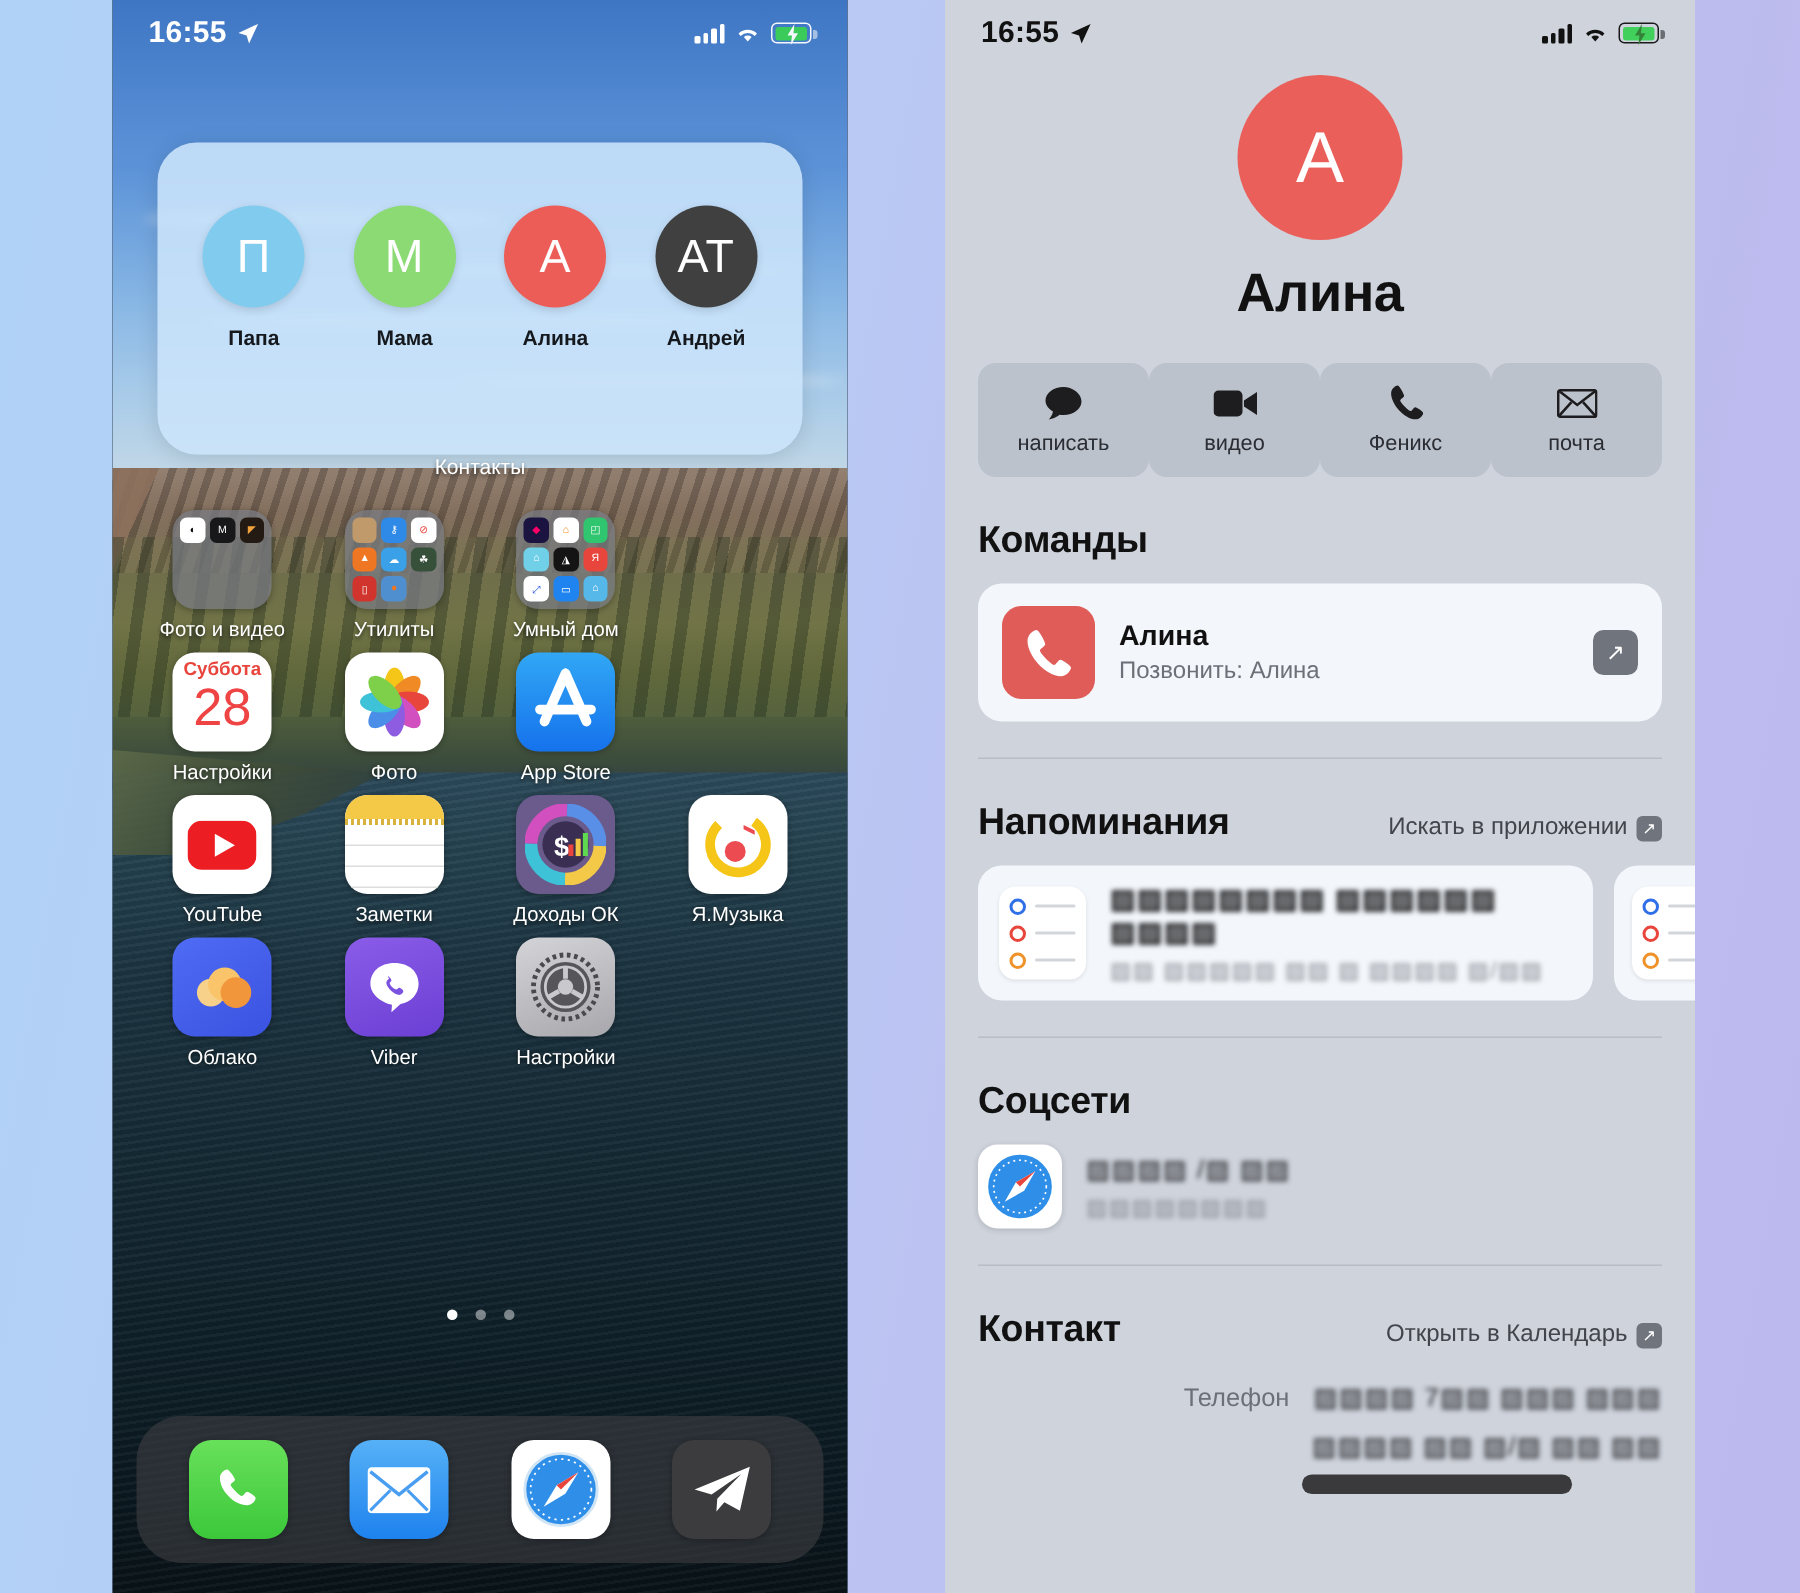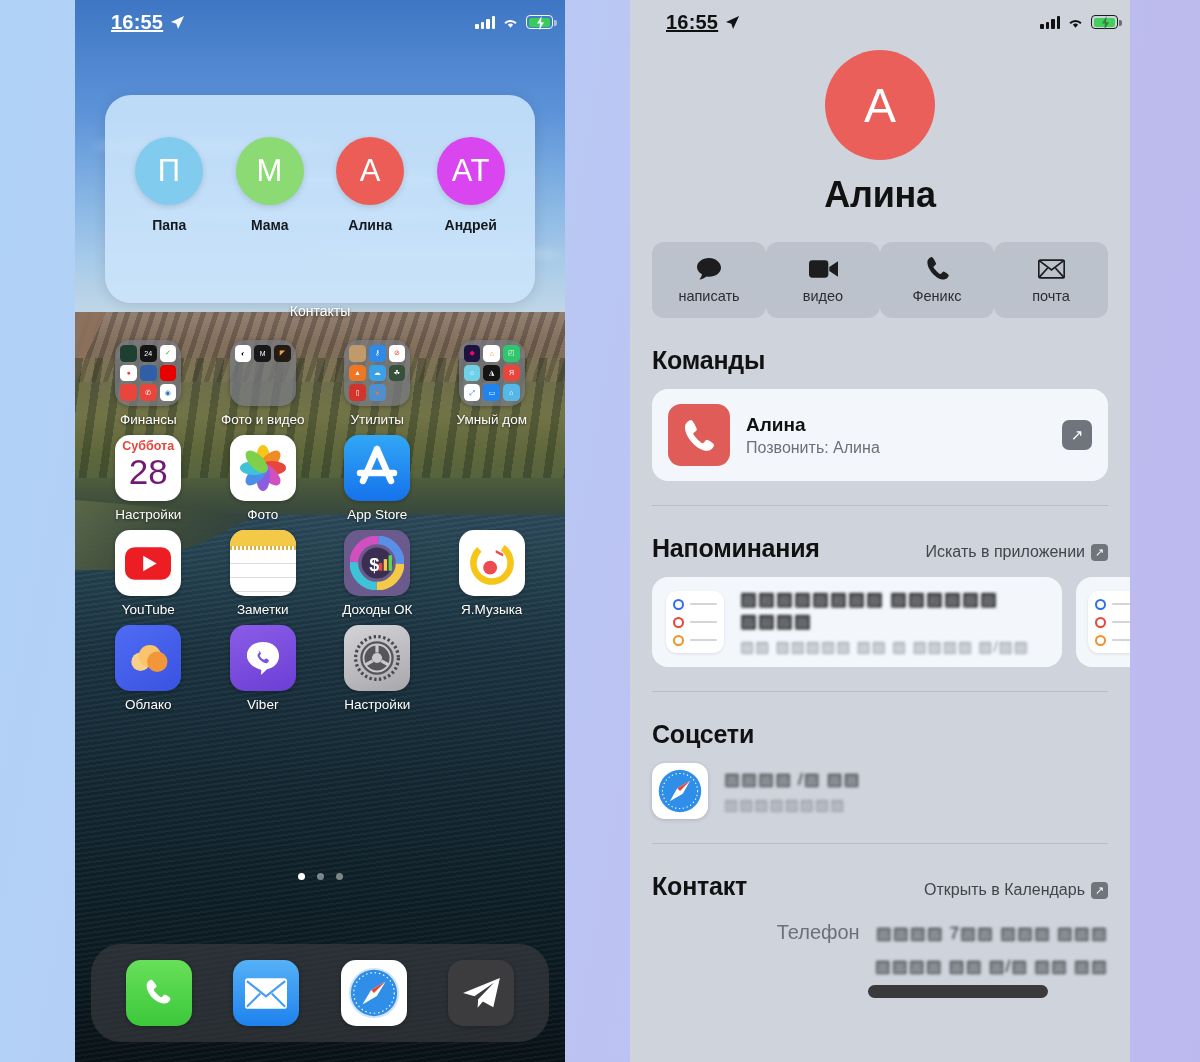--- a/index.html
+++ b/index.html
@@ -49,23 +49,23 @@
   }
   .wp-coast{
     position:absolute; left:0; top:500px; width:180px; height:70px;
     background: linear-gradient(130deg, #5d6a48 0%, #3f4c38 50%, #2b3c40 100%);
     clip-path: polygon(0 0, 100% 22%, 72% 60%, 30% 100%, 0 100%);
     opacity:.9;
   }
 
   
   .statusbar {
-    position:absolute; left:12px; top:0; width:100%; height:44px;
+    position:absolute; left:0; top:0; width:100%; height:44px;
     display:flex; align-items:center; justify-content:space-between;
-    padding:0 24px; z-index:5;text-decoration:underline;
+    padding:0 24px; z-index:5;
   }
   .sb-left { display:flex; align-items:center; gap:7px; }
   .sb-time { font-size:20px; font-weight:700; letter-spacing:.2px; }
   .sb-right { display:flex; align-items:center; gap:7px; }
   .phone-left .statusbar, .phone-left .statusbar * { color:#fff; }
   .phone-right .statusbar, .phone-right .statusbar * { color:#111; }
 
   .loc-arrow { width:15px; height:15px; display:block; }
   .bars { display:flex; align-items:flex-end; gap:2px; height:13px; }
   .bars i { width:3.5px; border-radius:1px; background:currentColor; display:block; }
@@ -211,21 +211,21 @@
   .safari-icon{
     width:56px; height:56px; border-radius:13px; background:#fff;
     display:flex; align-items:center; justify-content:center;
     box-shadow:0 1px 4px rgba(0,0,0,.15);
   }
   .social-texts .l1{ font-size:17px; letter-spacing:1px; }
   .social-texts .l2{ font-size:15px; margin-top:6px; letter-spacing:1px; }
 
   .contact-fields{ margin-top:20px; }
   .field-row{ display:flex; justify-content:flex-end; align-items:baseline; gap:16px; }
-  .field-label{ font-size:20px; color:#6c7078; }
+  .field-label{ font-size:17px; color:#6c7078; }
   .field-value{ font-size:17px; letter-spacing:1px; min-width:210px; }
   .redaction{
     height:13px; background:#3a3a3c; border-radius:7px;
     width:180px; margin:8px 0 0 auto; margin-right:60px;
   }
 </style>
 </head>
 <body>
 
 <div class="phone-left">
@@ -275,43 +275,29 @@
     </div>
     <div class="cw-item">
       <div class="cw-avatar" style="background:#8bda74">М</div>
       <div class="cw-name">Мама</div>
     </div>
     <div class="cw-item">
       <div class="cw-avatar" style="background:#ec5d58">А</div>
       <div class="cw-name">Алина</div>
     </div>
     <div class="cw-item">
-      <div class="cw-avatar" style="background:#d946ef">АТ</div>
+      <div class="cw-avatar" style="background:#404040">АТ</div>
       <div class="cw-name">Андрей</div>
     </div>
   </div>
   <div class="widget-label">Контакты</div>
 
   <div class="app-grid">
 
     <div class="app-row">
-      <div class="app-cell">
-        <div class="app-icon folder">
-          <span class="mini" style="background:#1d4030"></span>
-          <span class="mini" style="background:#141414">24</span>
-          <span class="mini" style="background:#ffffff;color:#2db84c">✓</span>
-          <span class="mini" style="background:#ffffff;color:#e8453c">●</span>
-          <span class="mini" style="background:#2f5fa8"></span>
-          <span class="mini" style="background:#e60000"></span>
-          <span class="mini" style="background:#e8453c"></span>
-          <span class="mini" style="background:#e8453c">✆</span>
-          <span class="mini" style="background:#ffffff;color:#2878c8">◉</span>
-        </div>
-        <div class="app-label">Финансы</div>
-      </div>
 
       <div class="app-cell">
         <div class="app-icon folder">
           <span class="mini" style="background:#ffffff;color:#000">◐</span>
           <span class="mini" style="background:#18181a">M</span>
           <span class="mini" style="background:#241a14;color:#f0a23c">◤</span>
           <span class="mini" style="background:transparent"></span>
           <span class="mini" style="background:transparent"></span>
           <span class="mini" style="background:transparent"></span>
           <span class="mini" style="background:transparent"></span>
@@ -349,21 +335,21 @@
           <span class="mini" style="background:#56b8e8">⌂</span>
         </div>
         <div class="app-label">Умный дом</div>
       </div>
     </div>
 
     <div class="app-row">
       <div class="app-cell">
         <div class="app-icon" style="background:#fff;display:flex;flex-direction:column;align-items:center;justify-content:flex-start;padding-top:5px;">
           <span style="font-size:12.5px;font-weight:700;color:#e8453c;line-height:1">Суббота</span>
-          <span style="font-size:35px;font-weight:300;color:#701a75;line-height:1.05;margin-top:1px">28</span>
+          <span style="font-size:35px;font-weight:300;color:#ef4444;line-height:1.05;margin-top:1px">28</span>
         </div>
         <div class="app-label">Настройки</div>
       </div>
       <div class="app-cell">
         <div class="app-icon" style="background:#fff">
           <svg viewBox="0 0 66 66" width="66" height="66">
             <g transform="translate(33,33)">
               <ellipse rx="7" ry="14" cy="-9" fill="#f5c518" transform="rotate(0)"></ellipse>
               <ellipse rx="7" ry="14" cy="-9" fill="#f08a24" transform="rotate(45)"></ellipse>
               <ellipse rx="7" ry="14" cy="-9" fill="#e8453c" transform="rotate(90)"></ellipse>

